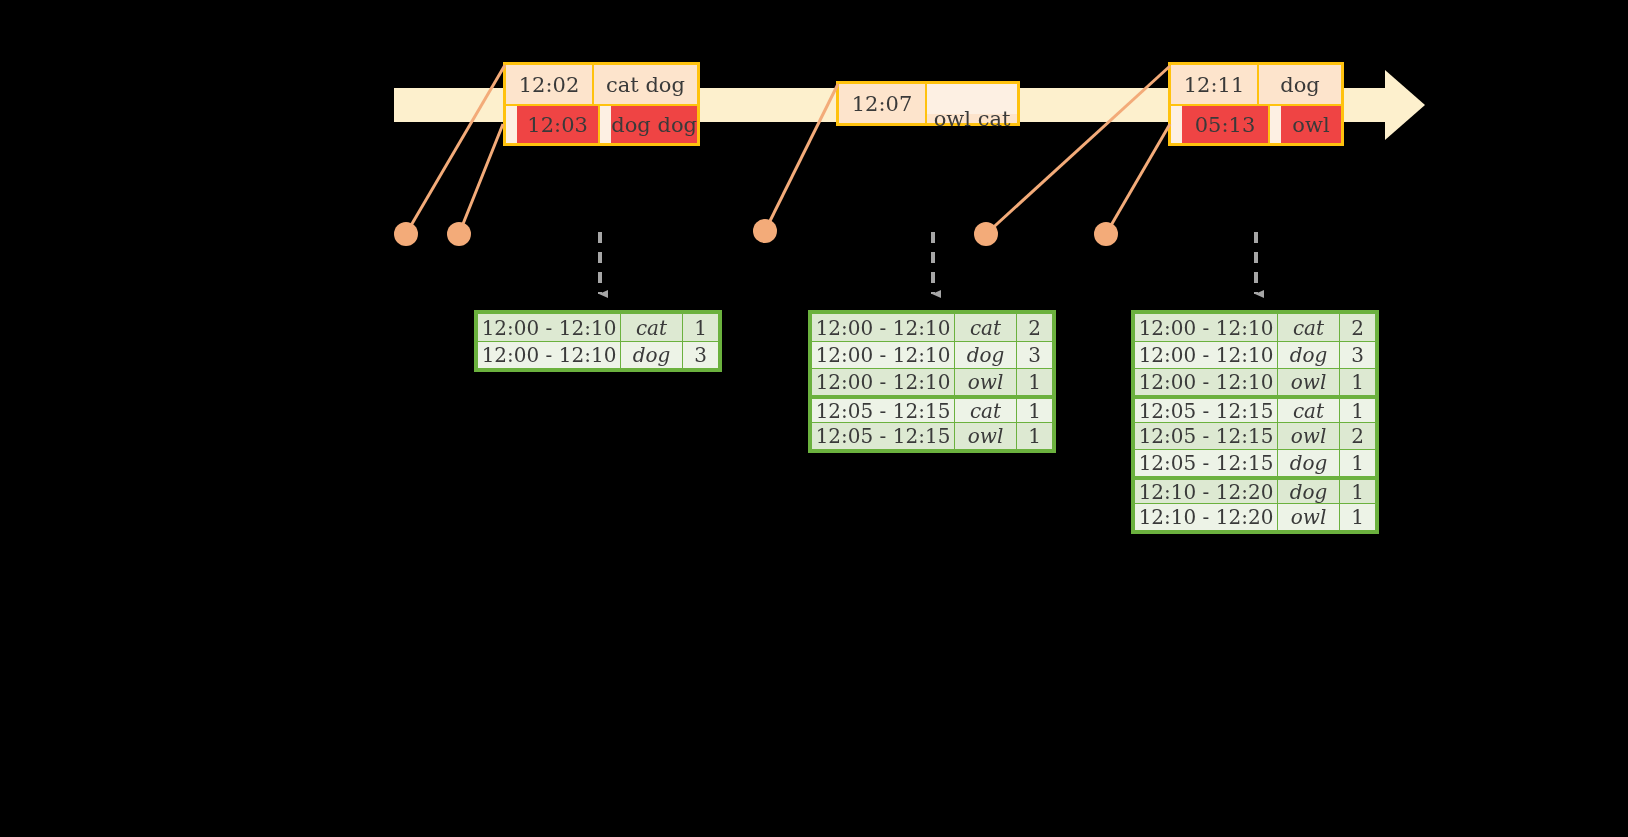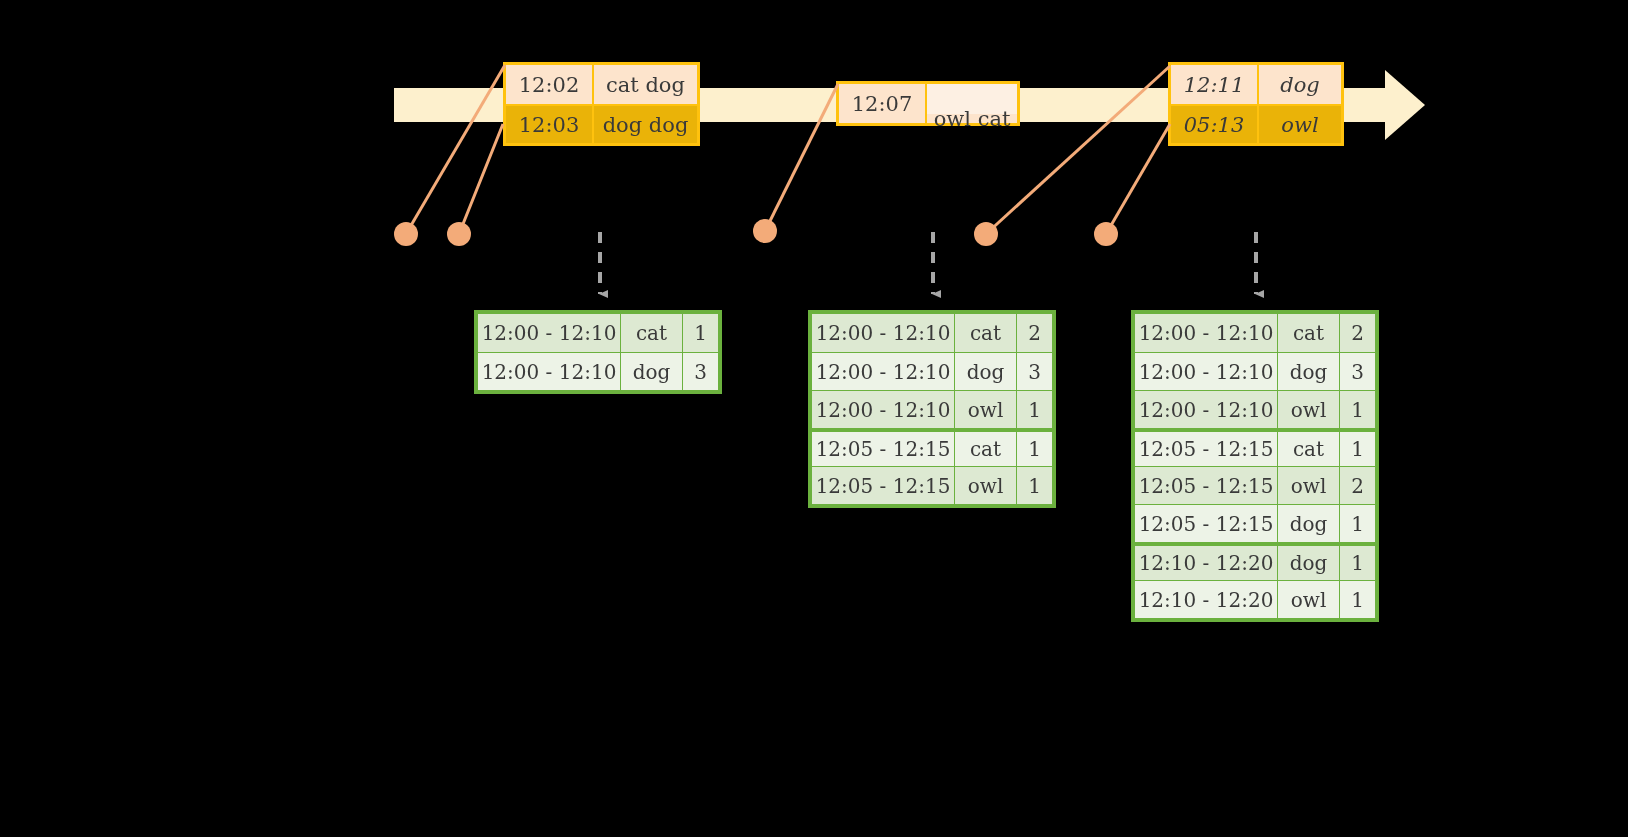--- a/index.html
+++ b/index.html
@@ -31,59 +31,59 @@
     box-sizing:border-box;
     background:#fdf0e3;
   }
   .evt-row{
     display:flex;
     height:39px;
     box-sizing:border-box;
   }
   .evt-row + .evt-row{border-top:2px solid #ffc20e;}
   .evt-row.shade .evt-cell{background:#fde4cc;}
-  .evt-row.plain .evt-cell{background:#eab308;}
+  .evt-row.plain .evt-cell{background:#ef4444;margin-left:11px;}
   .evt-cell{
     display:flex;align-items:center;justify-content:center;
     font-size:21px;color:#3a3a3a;
     box-sizing:border-box;
     white-space:nowrap;
   }
   .evt-cell.t{width:88px;border-right:2px solid #ffc20e;}
   .evt-cell.v{flex:1;}
 
   #evt1{left:503px;top:62px;width:197px;}
   #evt1 .evt-cell.v{width:107px;}
   #evt2{left:836px;top:81px;width:184px;}
   #evt2 .evt-cell.v{width:107px;margin-top:30px;}
-  #evt3{left:1168px;top:62px;width:176px;font-style:italic;}
+  #evt3{left:1168px;top:62px;width:176px;}
   #evt3 .evt-cell.v{width:86px;}
 
   
   .svg-layer{position:absolute;left:0;top:0;width:1628px;height:837px;pointer-events:none;}
 
   
   .rtable{
     position:absolute;
     border:4px solid #6bb13e;
     box-sizing:border-box;
     background:#6bb13e;
   }
-  .rrow{display:flex;box-sizing:border-box;height:38px;}
+  .rrow{display:flex;box-sizing:border-box;height:27px;}
   .rrow + .rrow{border-top:1.5px solid #6bb13e;}
   .rrow.group-start{border-top:4px solid #6bb13e;}
   .rcell{
     display:flex;align-items:center;justify-content:center;
     font-size:20px;color:#3a3a3a;
     box-sizing:border-box;white-space:nowrap;
     background:#edf3e7;
   }
   .rrow.shade .rcell{background:#dde9d2;}
   .rcell.win{border-right:1.5px solid #6bb13e;}
-  .rcell.key{border-right:1.5px solid #6bb13e;}
+  .rcell.key{border-right:1.5px solid #6bb13e;font-style:italic;}
 
   #tbl1{left:474px;top:310px;width:248px;}
   #tbl1 .rcell.win{width:143px;}
   #tbl1 .rcell.key{width:62px;}
   #tbl1 .rcell.cnt{width:35px;}
 
   #tbl2{left:808px;top:310px;width:248px;}
   #tbl2 .rcell.win{width:143px;}
   #tbl2 .rcell.key{width:62px;}
   #tbl2 .rcell.cnt{width:35px;}

